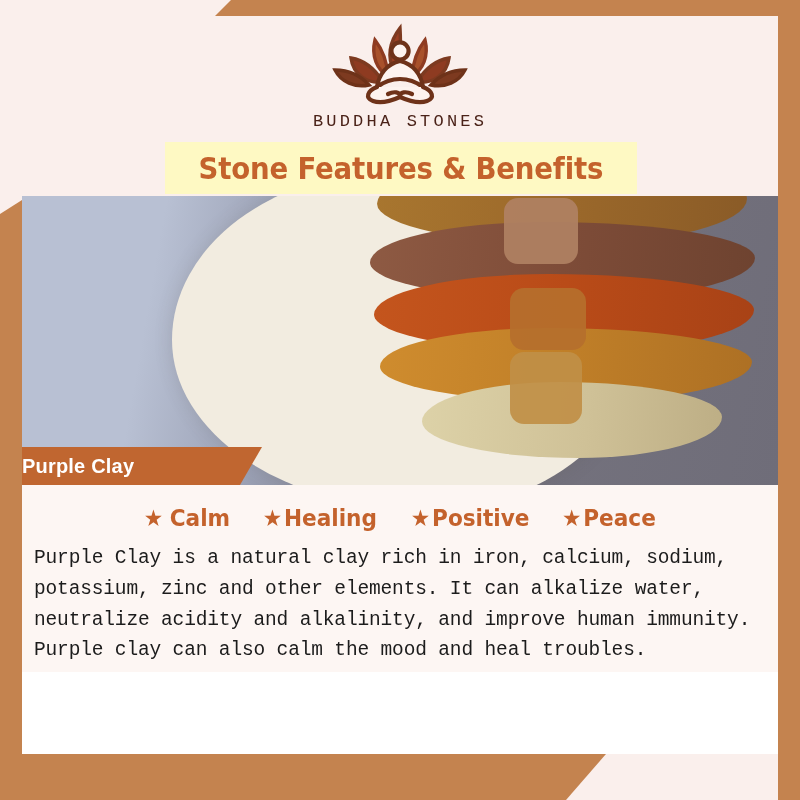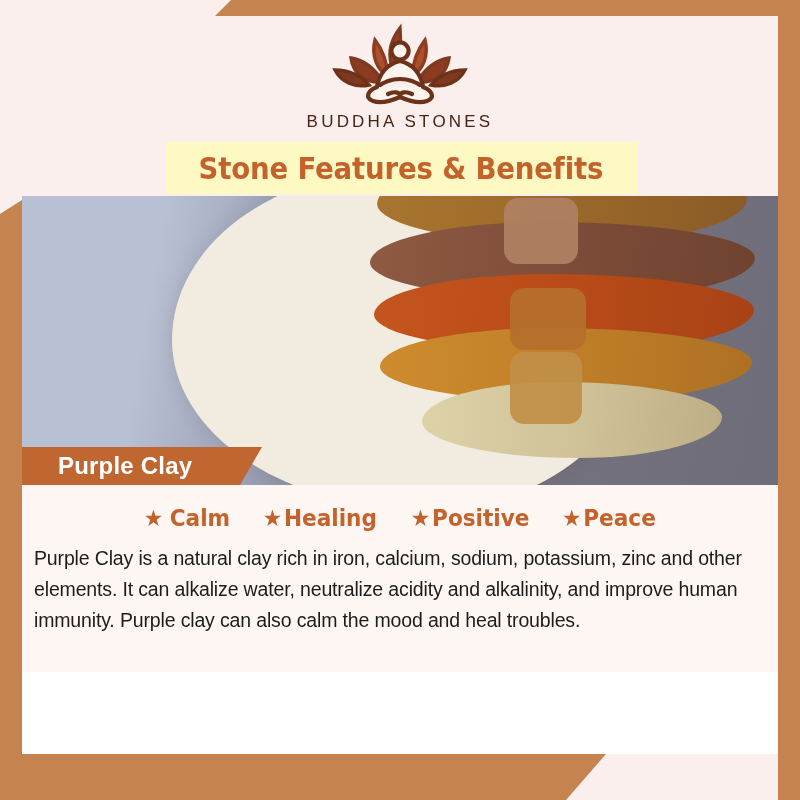--- a/index.html
+++ b/index.html
@@ -73,21 +73,21 @@
     top: 18px;
     width: 800px;
     text-align: center;
   }
   .logo-mark {
     display: block;
     margin: 0 auto;
   }
   .logo-word {
     margin-top: 2px;
-    font-family: Liberation Sans, sans-serif;
+    font-family: Liberation Mono, monospace;
     font-size: 17px;
     letter-spacing: 3.2px;
     color: #4a2218;
     font-weight: 400;
   }
 
   
   .title-banner {
     position: absolute;
     left: 165px;
@@ -154,23 +154,22 @@
     left: 22px;
     top: 447px;
     width: 240px;
     height: 38px;
     background: #c06630;
     clip-path: polygon(0 0, 100% 0, calc(100% - 22px) 100%, 0 100%);
     display: flex;
     align-items: center;
   }
   .stone-badge-text {
-    margin-left: 36px;
     color: #ffffff;
-    font-size: 24px;
+    font-size: 20px;
     font-weight: bold;
     letter-spacing: 0.2px;
   }
 
   
   .content {
     position: absolute;
     left: 22px;
     top: 485px;
     width: 756px;
@@ -200,20 +199,21 @@
     margin-right: 2px;
   }
   .benefit.gap .star { margin-right: 7px; }
 
   .description {
     margin: 12px 12px 13px 12px;
     color: #1c1c1c;
     font-size: 19.5px;
     line-height: 1.58;
     letter-spacing: -0.15px;
+    font-family: Liberation Mono, monospace;
   }
 
   .bottom-white {
     position: absolute;
     left: 22px;
     top: 672px;
     width: 756px;
     height: 82px;
     background: #ffffff;
   }

